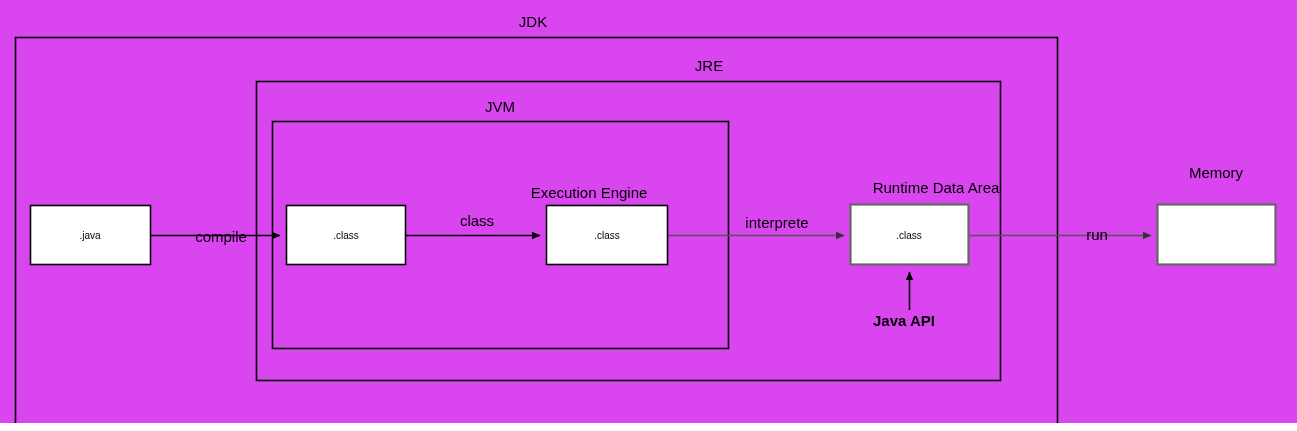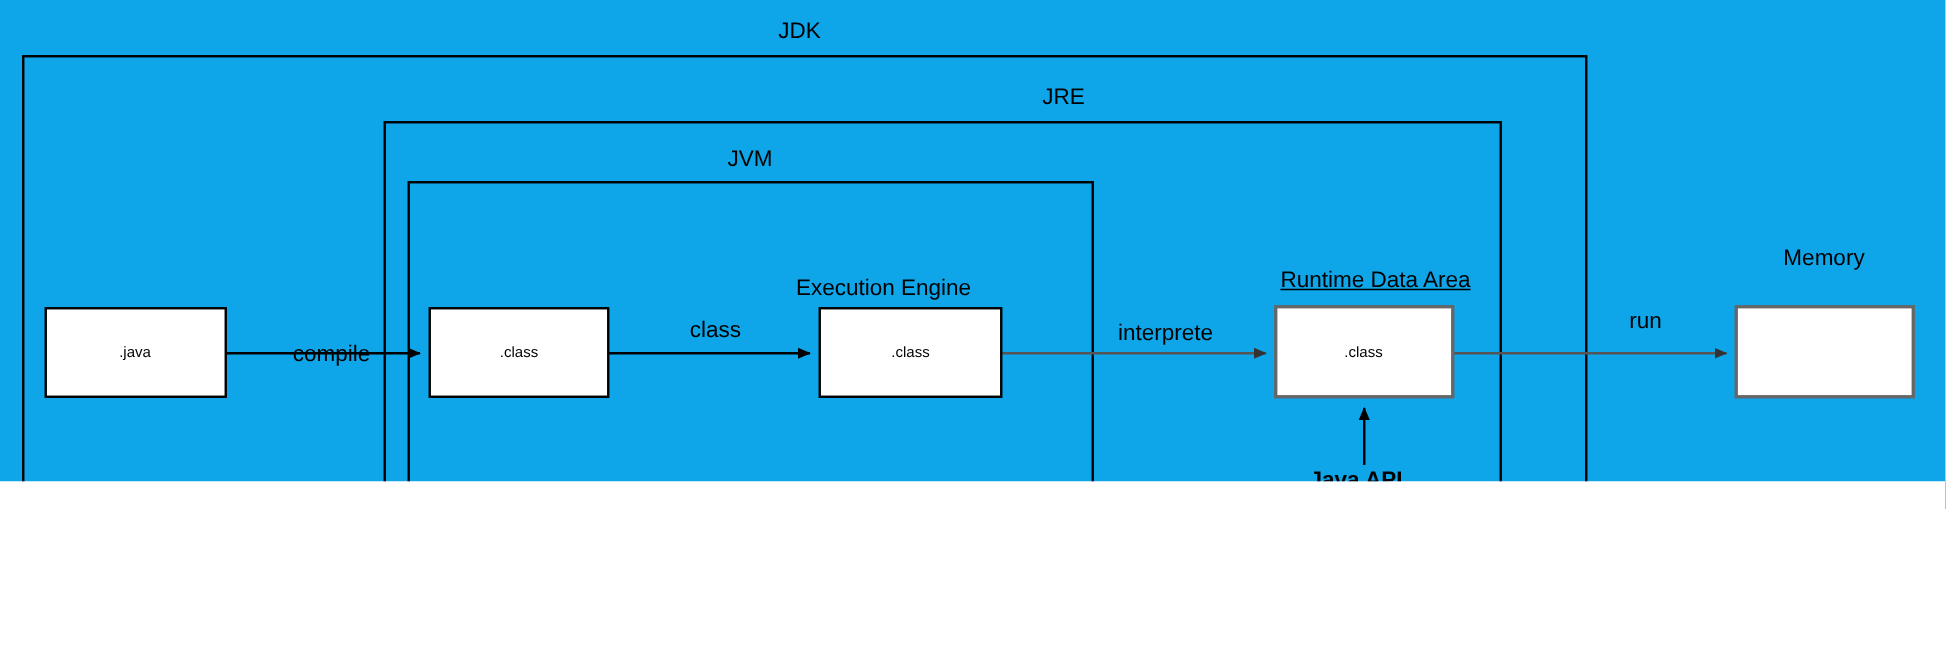--- a/index.html
+++ b/index.html
@@ -7,22 +7,22 @@
     padding: 0;
     background: #ffffff;
   }
   body {
     font-family: "Liberation Sans", sans-serif;
     -webkit-font-smoothing: antialiased;
   }
   #canvas {
     position: relative;
     width: 1297px;
-    height: 321px;
-    background: #0ea5e9;
+    height: 423px;
+    background: #d946ef;
     overflow: hidden;
   }
   #svg-layer {
     position: absolute;
     left: 0;
     top: 0;
     width: 1297px;
     height: 431px;
   }
   .lbl {
@@ -73,27 +73,27 @@
     <rect x="546.5" y="205.5" width="121" height="59" fill="#ffffff" stroke="#000000" stroke-width="1.6"></rect>
     <rect x="850.5" y="204.5" width="118" height="60" fill="#ffffff" stroke="#666666" stroke-width="2.2"></rect>
     <rect x="1157.5" y="204.5" width="118" height="60" fill="#ffffff" stroke="#666666" stroke-width="2.2"></rect>
   </svg>
 
   <div class="lbl" style="left:533px; top:21px;">JDK</div>
   <div class="lbl" style="left:709px; top:65px;text-align:center;">JRE</div>
   <div class="lbl" style="left:500px; top:106px;">JVM</div>
 
   <div class="lbl" style="left:589px; top:192px;">Execution Engine</div>
-  <div class="lbl" style="left:917px; top:187px;text-decoration:underline;">Runtime Data Area</div>
+  <div class="lbl" style="left:936px; top:187px;">Runtime Data Area</div>
   <div class="lbl" style="left:1216px; top:172px;">Memory</div>
 
   <div class="box-lbl" style="left:90px; top:236px;">.java</div>
   <div class="box-lbl" style="left:346px; top:236px;">.class</div>
   <div class="box-lbl" style="left:607px; top:236px;">.class</div>
   <div class="box-lbl" style="left:909px; top:236px;">.class</div>
 
   <div class="lbl" style="left:221px; top:236px;">compile</div>
   <div class="lbl" style="left:477px; top:220px;">class</div>
   <div class="lbl" style="left:777px; top:222px;">interprete</div>
-  <div class="lbl" style="left:1097px; top:214px;">run</div>
+  <div class="lbl" style="left:1097px; top:234px;">run</div>
   <div class="lbl" style="left:904px; top:320px;font-weight:bold;">Java API</div>
 
 </div>
 
 </body></html>

